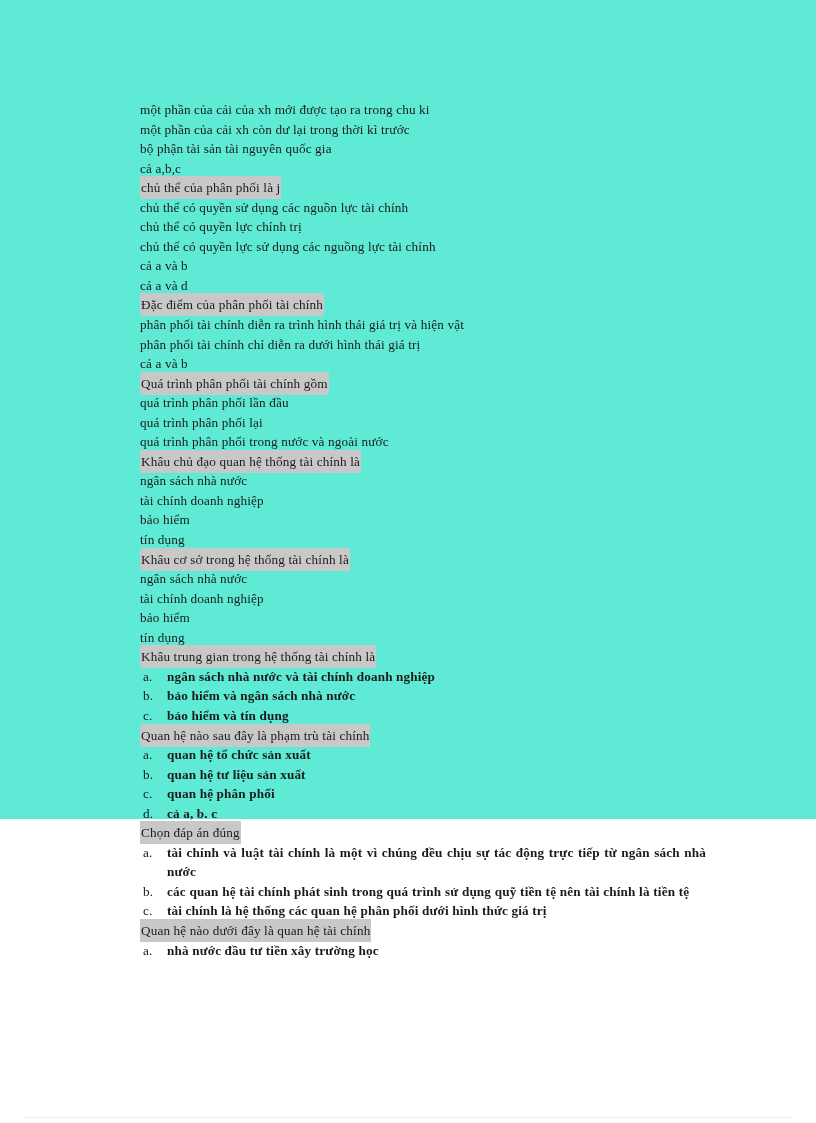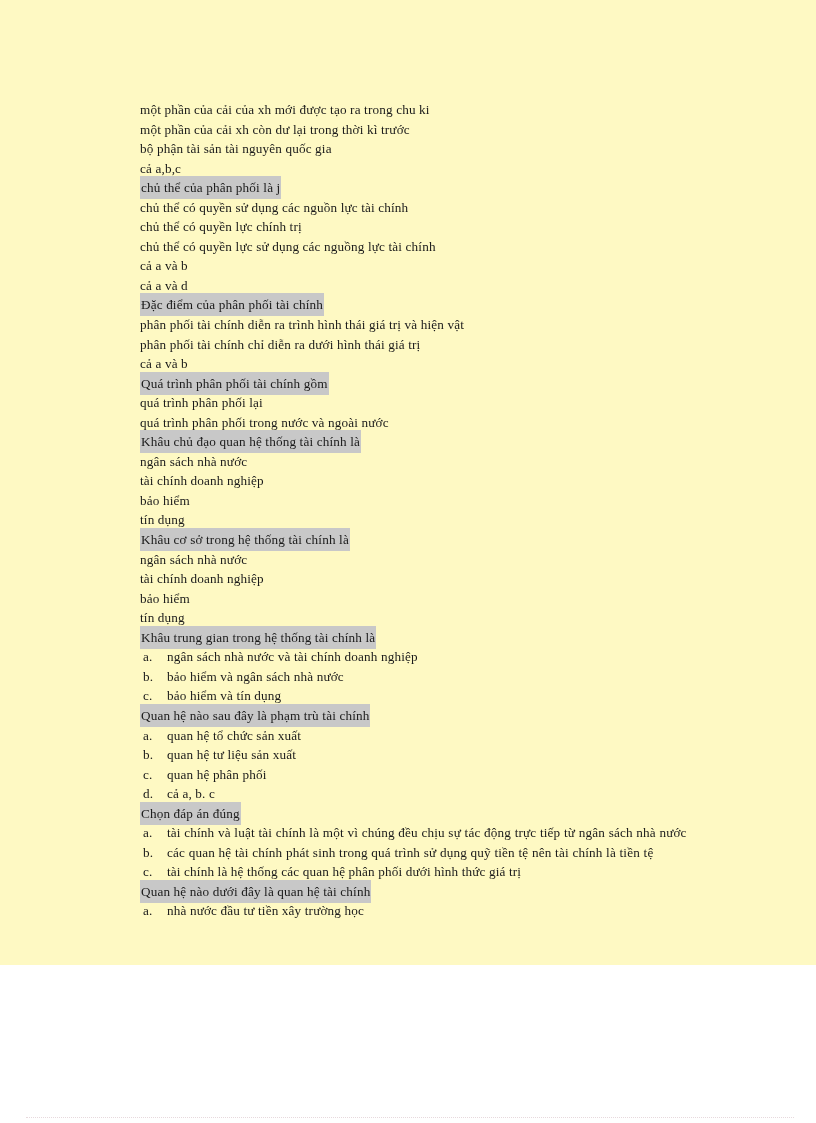--- a/index.html
+++ b/index.html
@@ -13,22 +13,22 @@
     position: relative;
     font-family: "Liberation Serif", "DejaVu Serif", serif;
     color: #141414;
     overflow: hidden;
   }
 
   #page {
     position: absolute;
     left: 0; top: 0;
     width: 816px;
-    height: 965px;
-    background: #fef9c3;
+    height: 819px;
+    background: #5eead4;
   }
 
   
   #content {
     position: absolute;
     left: 140px;
     top: 100px;
     width: 566px;
   }
 
@@ -60,20 +60,21 @@
     letter-spacing: 0.15px;
     color: #1a1a1a;
   }
   .item > .marker {
     position: absolute;
     left: 3px;
     top: 0;
   }
   .item > .itext {
     display: block;
+    font-weight: bold;
   }
   .item.wrap > .itext {
     white-space: normal;
     text-align: justify;
     text-align-last: left;
     word-spacing: 0.2px;
   }
   .item.nowrap > .itext {
     white-space: nowrap;
   }
@@ -102,20 +103,21 @@
       <div class="line">chủ thể có quyền sử dụng các nguồn lực tài chính</div>
       <div class="line">chủ thể có quyền lực chính trị</div>
       <div class="line">chủ thể có quyền lực sử dụng các nguồng lực tài chính</div>
       <div class="line">cả a và b</div>
       <div class="line">cả a và d</div>
       <div class="line hl"><span class="hltext">Đặc điểm của phân phối tài chính</span></div>
       <div class="line">phân phối tài chính diễn ra trình hình thái giá trị và hiện vật</div>
       <div class="line">phân phối tài chính chỉ diễn ra dưới hình thái giá trị</div>
       <div class="line">cả a và b</div>
       <div class="line hl"><span class="hltext"> Quá trình phân phối tài chính  gồm</span></div>
+      <div class="line">quá trình phân phối lần đầu</div>
       <div class="line">quá trình phân phối lại</div>
       <div class="line">quá trình phân phối trong nước và ngoài nước</div>
       <div class="line hl"><span class="hltext"> Khâu chủ đạo quan hệ thống tài chính là</span></div>
       <div class="line">ngân sách nhà nước</div>
       <div class="line">tài chính doanh nghiệp</div>
       <div class="line">bảo hiểm</div>
       <div class="line">tín dụng</div>
       <div class="line hl"><span class="hltext"> Khâu cơ sở trong hệ thống tài chính là</span></div>
       <div class="line">ngân sách nhà nước</div>
       <div class="line">tài chính doanh nghiệp</div>

